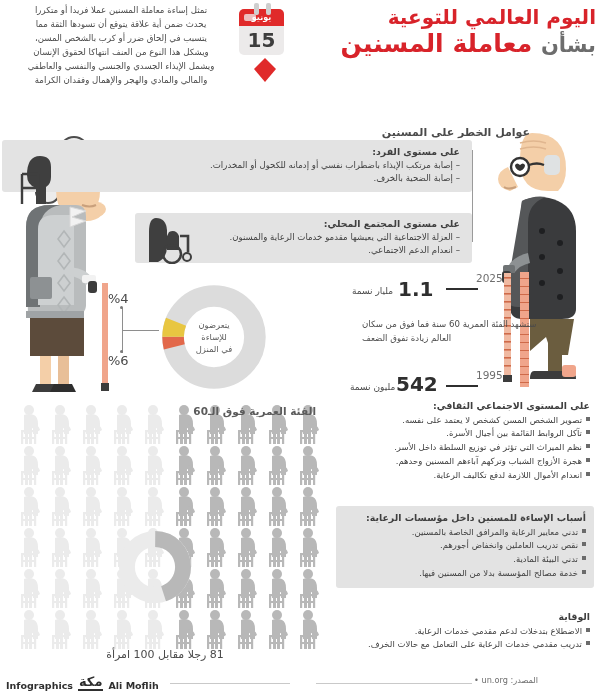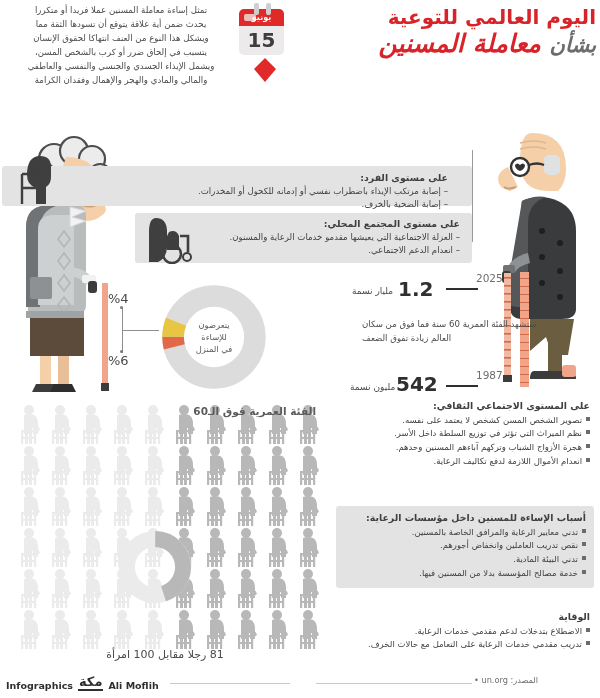--- a/index.html
+++ b/index.html
@@ -26,21 +26,21 @@
   .titlewrap{
     position:absolute;top:6px;left:300px;width:296px;
     text-align:right;direction:rtl;
   }
   .title-1{
     font-size:20px;font-weight:bold;color:#d8232a;letter-spacing:-0.3px;
     line-height:1.12;white-space:nowrap;
   }
   .title-2{
     font-size:25px;font-weight:bold;color:#d8232a;
-    line-height:1.15;margin-top:2px;white-space:nowrap;font-style:italic;
+    line-height:1.15;margin-top:2px;white-space:nowrap;
   }
   .title-2 .light{color:#6d6d6d;font-size:21px;}
 
   
   .calendar{
     position:absolute;left:239px;top:3px;width:45px;height:52px;padding-left:20px;
   }
   .cal-body{position:absolute;left:0;top:6px;width:45px;height:46px;background:#eceaea;border-radius:5px;}
   .cal-top{position:absolute;left:0;top:6px;width:45px;height:17px;background:#e02a2a;border-radius:5px 5px 0 0;}
   .cal-month{
@@ -60,21 +60,21 @@
     position:absolute;left:330px;top:126px;width:200px;text-align:right;direction:rtl;
     font-size:11px;font-weight:bold;color:#4a4a4a;
   }
   .greybox{
     position:absolute;background:#e3e3e3;border-radius:3px;direction:rtl;text-align:right;
     color:#3f3f3f;
   }
   .gb-title{font-weight:bold;font-size:9.4px;margin-bottom:2px;}
   .gb-line{font-size:8.6px;line-height:1.5;}
 
-  #box-individual{left:2px;top:166px;width:470px;height:40px;padding:6px 24px 0 60px;box-sizing:border-box;}
+  #box-individual{left:2px;top:140px;width:470px;height:52px;padding:6px 12px 0 60px;box-sizing:border-box;}
   #box-community{left:135px;top:213px;width:337px;height:50px;padding:5px 12px 0 58px;box-sizing:border-box;}
 
   
   .sil{position:absolute;color:#4a4a4a;}
 
   
   .conn{position:absolute;background:#9a9a9a;}
 
   
   .woman{position:absolute;left:8px;top:135px;width:120px;height:262px;}
@@ -138,22 +138,22 @@
   .fline2{position:absolute;left:170px;top:14px;width:120px;height:1px;background:#c9c9c9;}
 </style>
 </head>
 <body>
 
 <div class="stage">
 
   <div class="intro">
     <div>تمثل إساءة معاملة المسنين عملا فريدا أو متكررا</div>
     <div>يحدث ضمن أية علاقة يتوقع أن تسودها الثقة مما</div>
+    <div>يتسبب في إلحاق ضرر أو كرب بالشخص المسن،</div>
     <div>ويشكل هذا النوع من العنف انتهاكا لحقوق الإنسان</div>
-    <div>يتسبب في إلحاق ضرر أو كرب بالشخص المسن،</div>
     <div>ويشمل الإيذاء الجسدي والجنسي والنفسي والعاطفي</div>
     <div>والمالي والمادي والهجر والإهمال وفقدان الكرامة</div>
   </div>
 
   <div class="calendar">
     <div class="cal-body"></div>
     <div class="cal-top"></div>
     <div class="cal-tab"></div>
     <div class="cal-month">يونيو</div>
     <div class="cal-day">15</div>
@@ -281,20 +281,21 @@
       <rect x="34" y="200" width="7" height="1.6"></rect>
         <rect x="34" y="208" width="7" height="1.6"></rect>
       <rect x="34" y="216" width="7" height="1.6"></rect>
         <rect x="34" y="224" width="7" height="1.6"></rect>
       <rect x="34" y="232" width="7" height="1.6"></rect>
         <rect x="34" y="240" width="7" height="1.6"></rect>
     </g>
     <rect x="33" y="250" width="9" height="7" fill="#3c3c3c"></rect>
   </svg>
 
+  <div class="rf-head">عوامل الخطر على المسنين</div>
 
   <div class="conn" style="left:472px;top:150px;width:1px;height:92px;"></div>
   <div class="conn" style="left:462px;top:178px;width:11px;height:1px;"></div>
   <div class="conn" style="left:462px;top:241px;width:11px;height:1px;"></div>
 
   <div class="greybox" id="box-individual">
     <div class="gb-title">على مستوى الفرد:</div>
     <div class="gb-line">– إصابة مرتكب الإيذاء باضطراب نفسي أو إدمانه للكحول أو المخدرات.</div>
     <div class="gb-line">– إصابة الضحية بالخرف.</div>
   </div>
@@ -347,33 +348,34 @@
     <i style="top:70px"></i>
       <i style="top:78px"></i>
       <i style="top:86px"></i>
       <i style="top:94px"></i>
     <i style="top:102px"></i>
       <i style="top:110px"></i>
   </div>
 
   <div class="yr" style="left:476px;top:272px;">2025</div>
   <div class="statrule" style="left:446px;top:288px;width:32px;"></div>
-  <div class="statnum" style="left:398px;top:277px;font-size:20px;">1.2</div>
+  <div class="statnum" style="left:398px;top:277px;font-size:20px;">1.1</div>
   <div class="statunit" style="left:352px;top:286px;">مليار نسمة</div>
 
   <div class="statpara">ستشهد الفئة العمرية 60 سنة فما فوق من سكان العالم زيادة تفوق الضعف</div>
 
-  <div class="yr" style="left:476px;top:369px;">1987</div>
+  <div class="yr" style="left:476px;top:369px;">1995</div>
   <div class="statrule" style="left:446px;top:385px;width:32px;"></div>
   <div class="statnum" style="left:396px;top:372px;font-size:20px;">542</div>
   <div class="statunit" style="left:350px;top:382px;">مليون نسمة</div>
 
   <div class="rblock" id="blk-cultural">
     <div class="rb-title">على المستوى الاجتماعي الثقافي:</div>
     <div class="rb-item"><span class="sq"></span><span>تصوير الشخص المسن كشخص لا يعتمد على نفسه.</span></div>
+    <div class="rb-item"><span class="sq"></span><span>تآكل الروابط القائمة بين أجيال الأسرة.</span></div>
     <div class="rb-item"><span class="sq"></span><span>نظم الميراث التي تؤثر في توزيع السلطة داخل الأسر.</span></div>
     <div class="rb-item"><span class="sq"></span><span>هجرة الأزواج الشباب وتركهم آباءهم المسنين وحدهم.</span></div>
     <div class="rb-item"><span class="sq"></span><span>انعدام الأموال اللازمة لدفع تكاليف الرعاية.</span></div>
   </div>
 
   <div class="rblock" id="blk-causes">
     <div class="rb-title">أسباب الإساءة للمسنين داخل مؤسسات الرعاية:</div>
     <div class="rb-item"><span class="sq"></span><span>تدني معايير الرعاية والمرافق الخاصة بالمسنين.</span></div>
     <div class="rb-item"><span class="sq"></span><span>نقص تدريب العاملين وانخفاض أجورهم.</span></div>
     <div class="rb-item"><span class="sq"></span><span>تدني البيئة المادية.</span></div>

